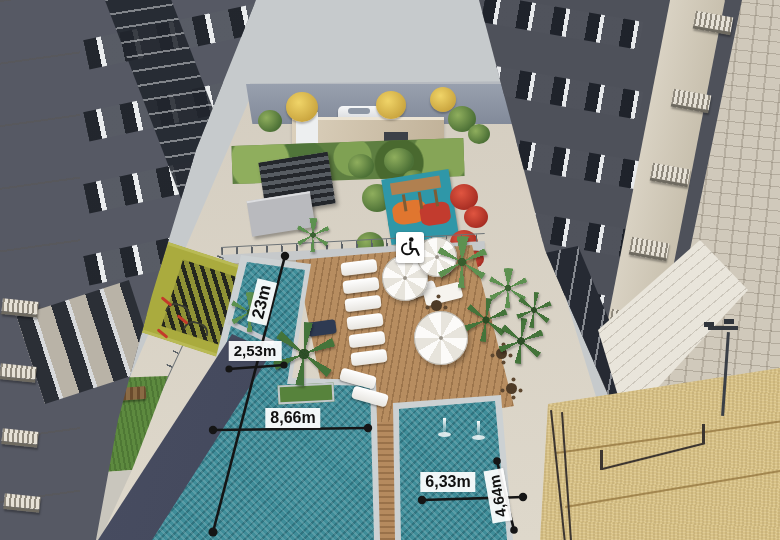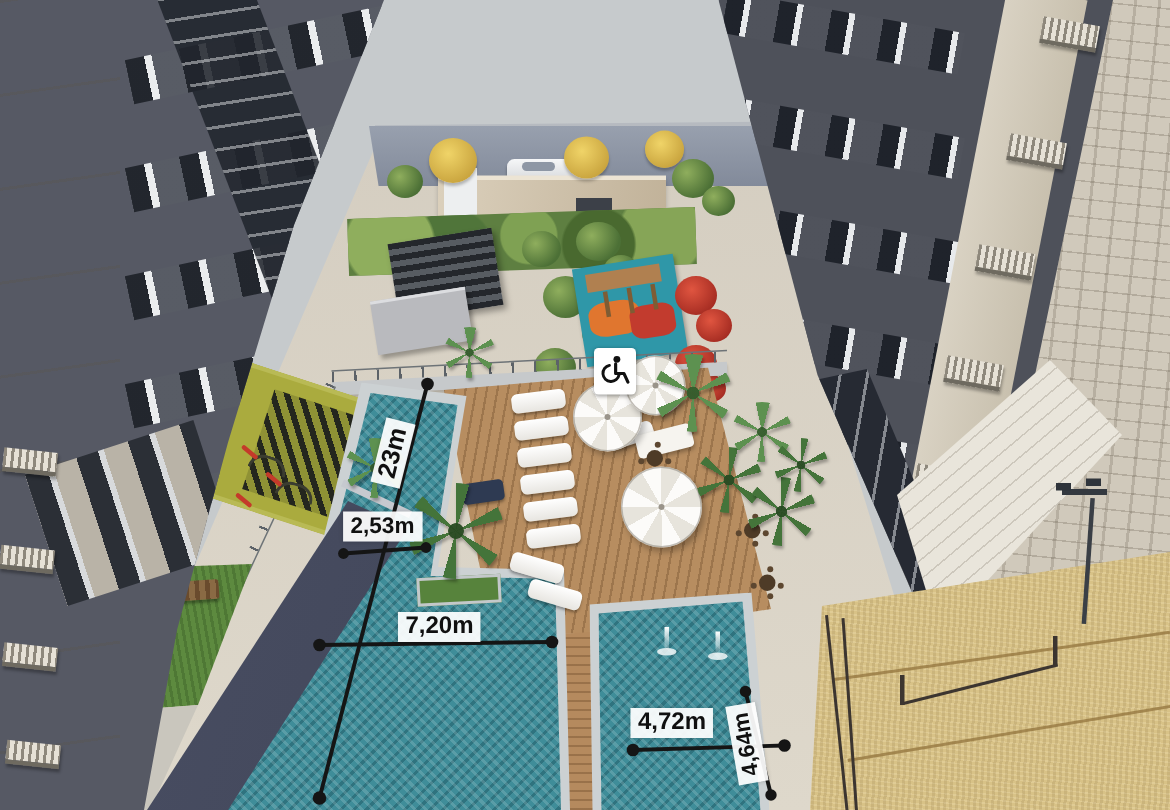--- a/index.html
+++ b/index.html
@@ -354,17 +354,17 @@
       <circle cx="422" cy="500" r="4.2" stroke="none"></circle>
       <circle cx="523" cy="497" r="4.2" stroke="none"></circle>
       <line x1="497" y1="461" x2="514" y2="530"></line>
       <circle cx="497" cy="461" r="3.8" stroke="none"></circle>
       <circle cx="514" cy="530" r="3.8" stroke="none"></circle>
     </g>
   </svg>
 
   <div class="mlabel" style="left:262px;top:302px;transform:translate(-50%,-50%) rotate(-76deg);font-size:17px;">23m</div>
   <div class="mlabel" style="left:255px;top:351px;transform:translate(-50%,-50%);font-size:15px;">2,53m</div>
-  <div class="mlabel" style="left:293px;top:418px;transform:translate(-50%,-50%);">7,20m</div>
-  <div class="mlabel" style="left:448px;top:482px;transform:translate(-50%,-50%);">4,72m</div>
+  <div class="mlabel" style="left:293px;top:418px;transform:translate(-50%,-50%);">8,66m</div>
+  <div class="mlabel" style="left:448px;top:482px;transform:translate(-50%,-50%);">6,33m</div>
   <div class="mlabel" style="left:498px;top:496px;transform:translate(-50%,-50%) rotate(-100deg);font-size:15px;">4,64m</div>
 
 </div>
 
 </body></html>

